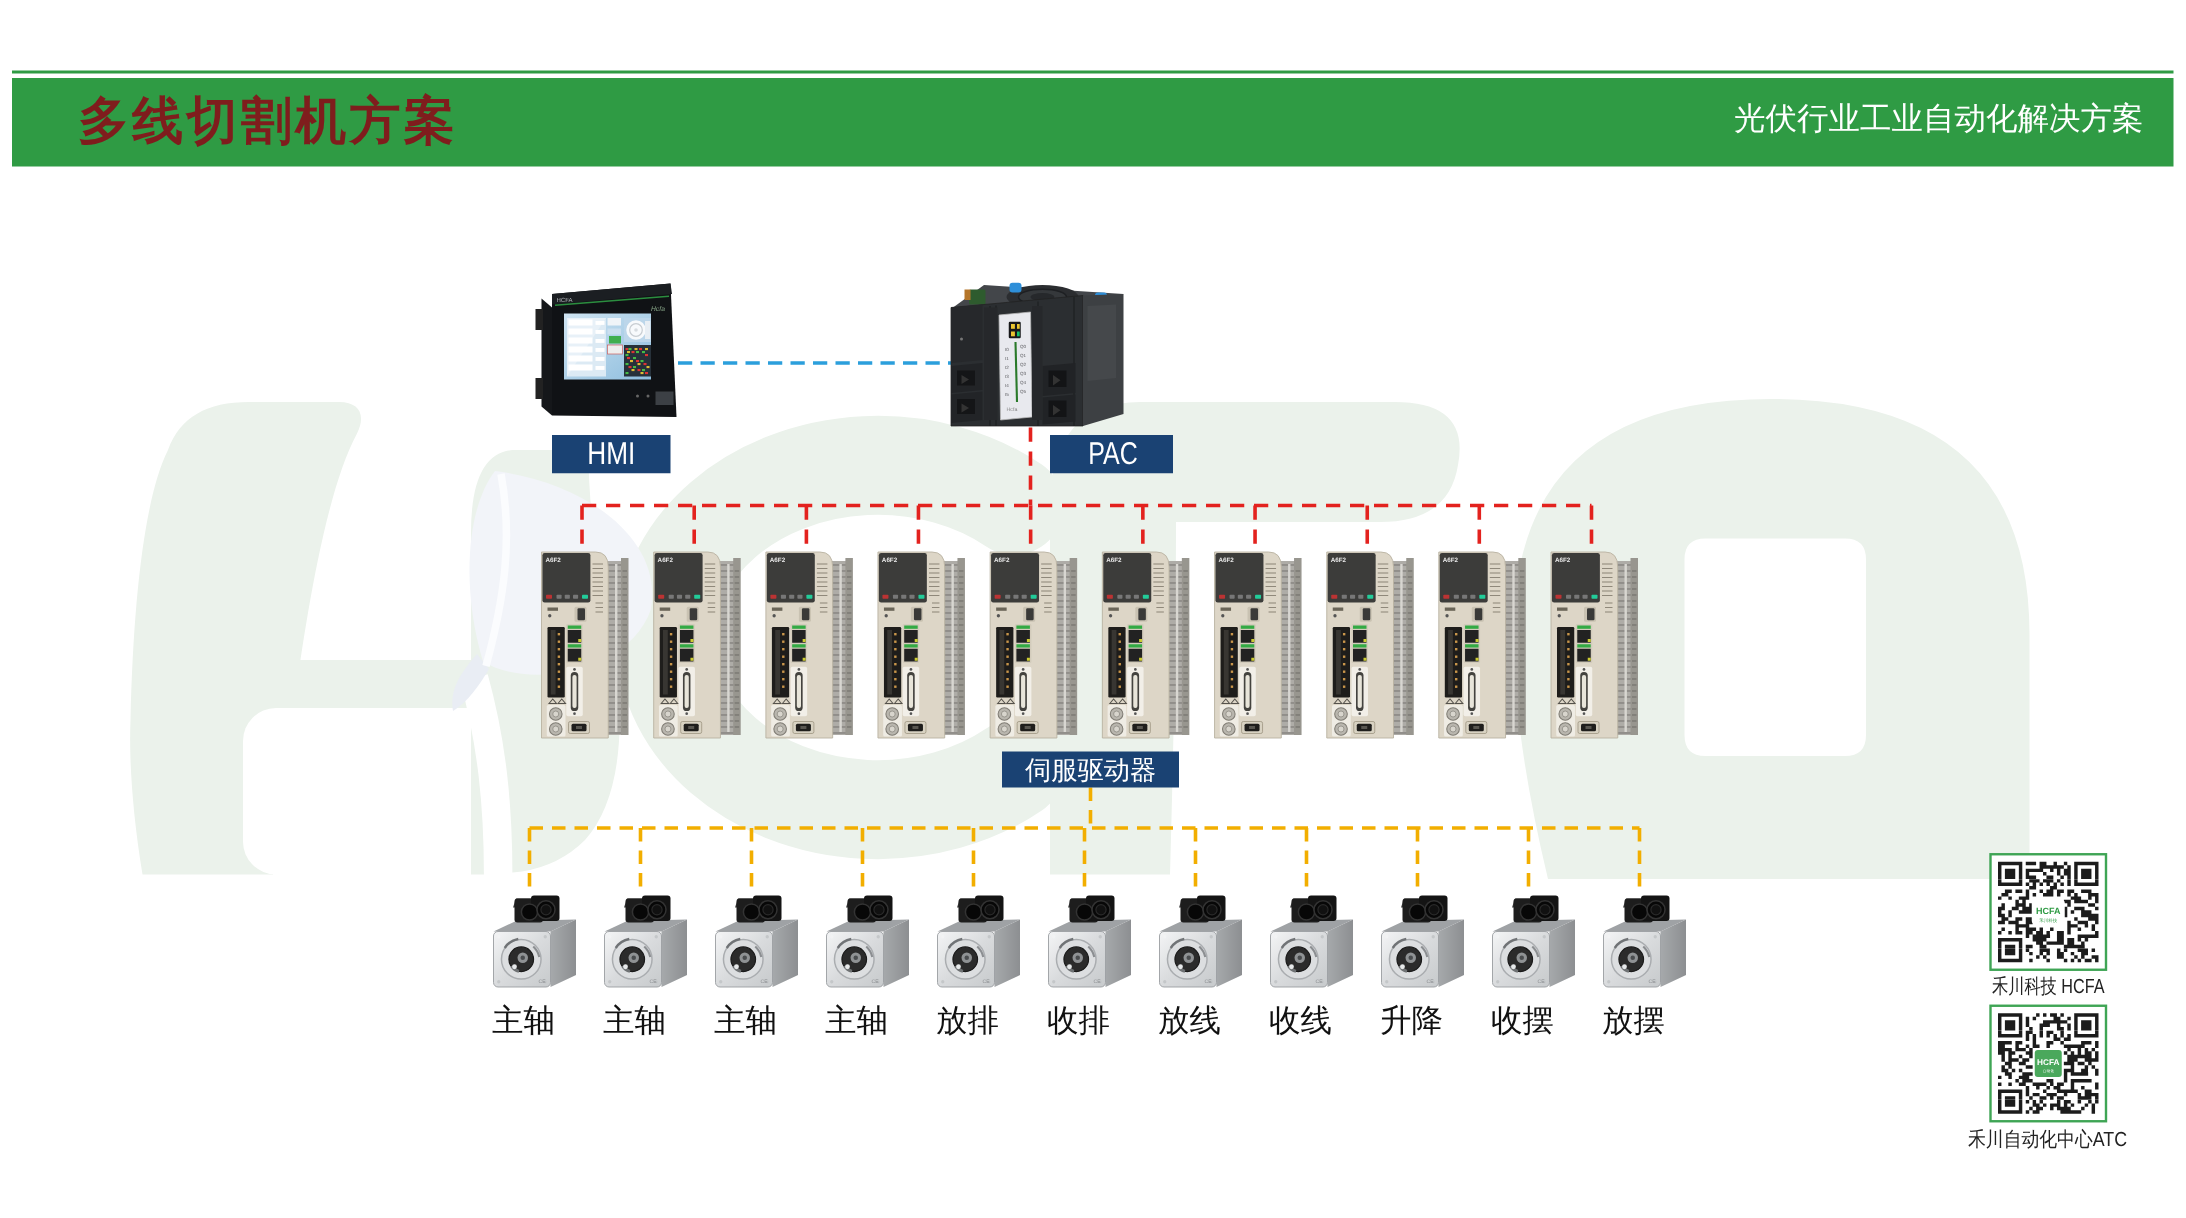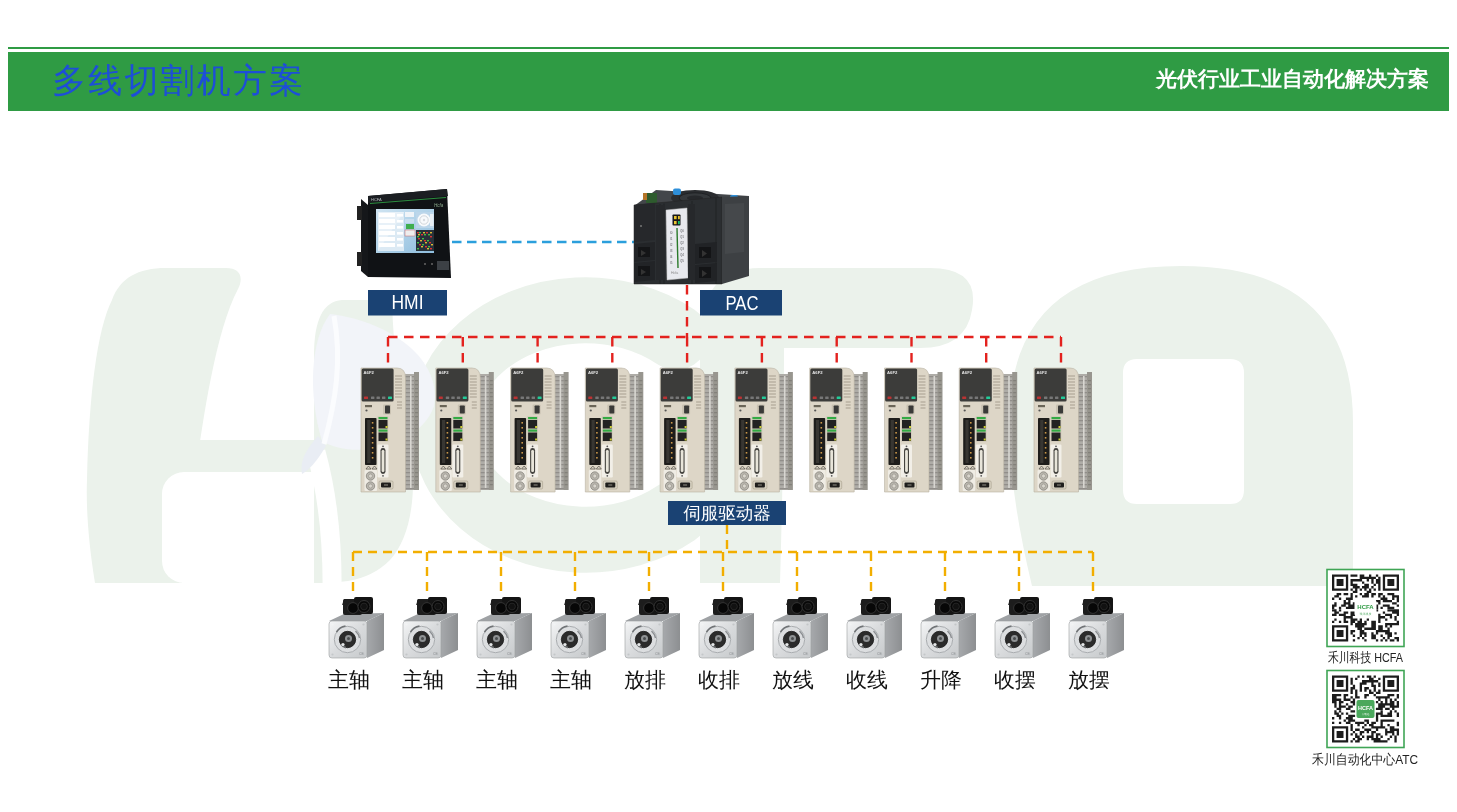--- a/index.html
+++ b/index.html
@@ -1,19 +1,19 @@
 <!DOCTYPE html>
 <html><head><meta charset="utf-8">
 <style>
   html,body{margin:0;padding:0;}
   body{width:1457px;height:812px;overflow:hidden;background:#fff;font-family:"Liberation Sans",sans-serif;position:relative;}
   .hdrline{position:absolute;left:8px;top:46.5px;width:1441px;height:2.5px;background:#2f9b44;}
   .hdrbar{position:absolute;left:8px;top:51.5px;width:1441px;height:59px;background:#2f9b44;}
-  .title{position:absolute;left:52px;top:58px;font-size:34px;font-weight:normal;color:#1d4ed8;letter-spacing:2.2px;}
-  .rtitle{position:absolute;right:28px;top:64.5px;font-size:21px;color:#fff;font-weight:bold;}
+  .title{position:absolute;left:52px;top:58px;font-size:34px;font-weight:bold;color:#7f1d1d;letter-spacing:2.2px;}
+  .rtitle{position:absolute;right:28px;top:64.5px;font-size:21px;color:#fff;}
   svg text{font-family:"Liberation Sans",sans-serif;}
 </style></head>
 <body>
 <svg width="1457" height="812" style="position:absolute;left:0;top:0">
  <g fill="#ebf2eb">
    <path d="M95 583 C88 540 86 505 87 480 C89 395 97 330 112 300 C120 278 138 268 166 268 L226 268 C240 268 244 277 238 289 C216 330 203 420 196 470 C190 515 185 550 182 583 Z"></path>
    <path d="M314 583 L314 355 Q314 302 342 300 L392 300 Q394 380 413 470 Q415 532 390 560 Q373 577 348 581 L330 583 Z"></path>
    <rect x="158" y="440" width="179" height="32"></rect>
    <path d="M676 337 A141.5 114.75 0 1 0 676 513" stroke="#ebf2eb" stroke-width="66" fill="none" stroke-linecap="round"></path>
    <path d="M700 583 L700 340 Q700 268 760 268 L930 268 Q980 268 972 310 Q966 348 920 348 L784 348 Q784 440 780 583 Z"></path>

